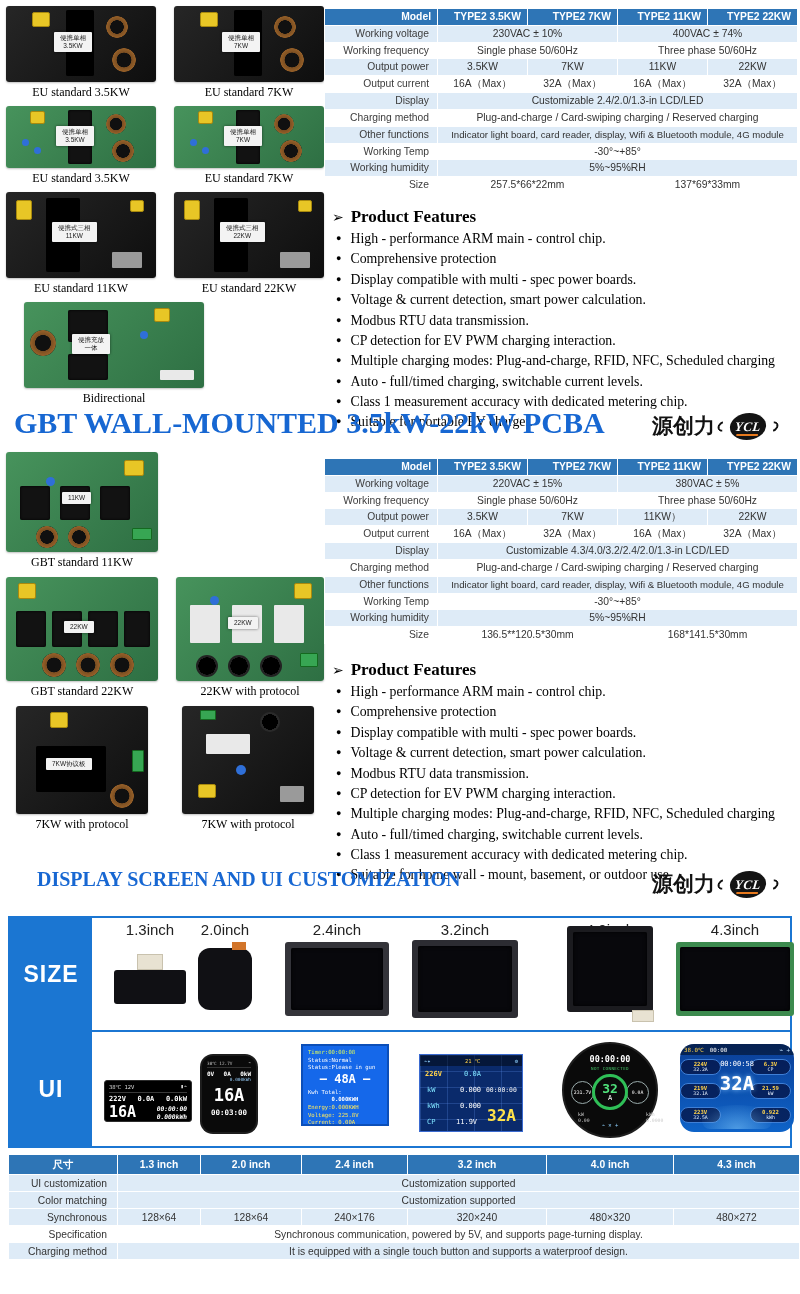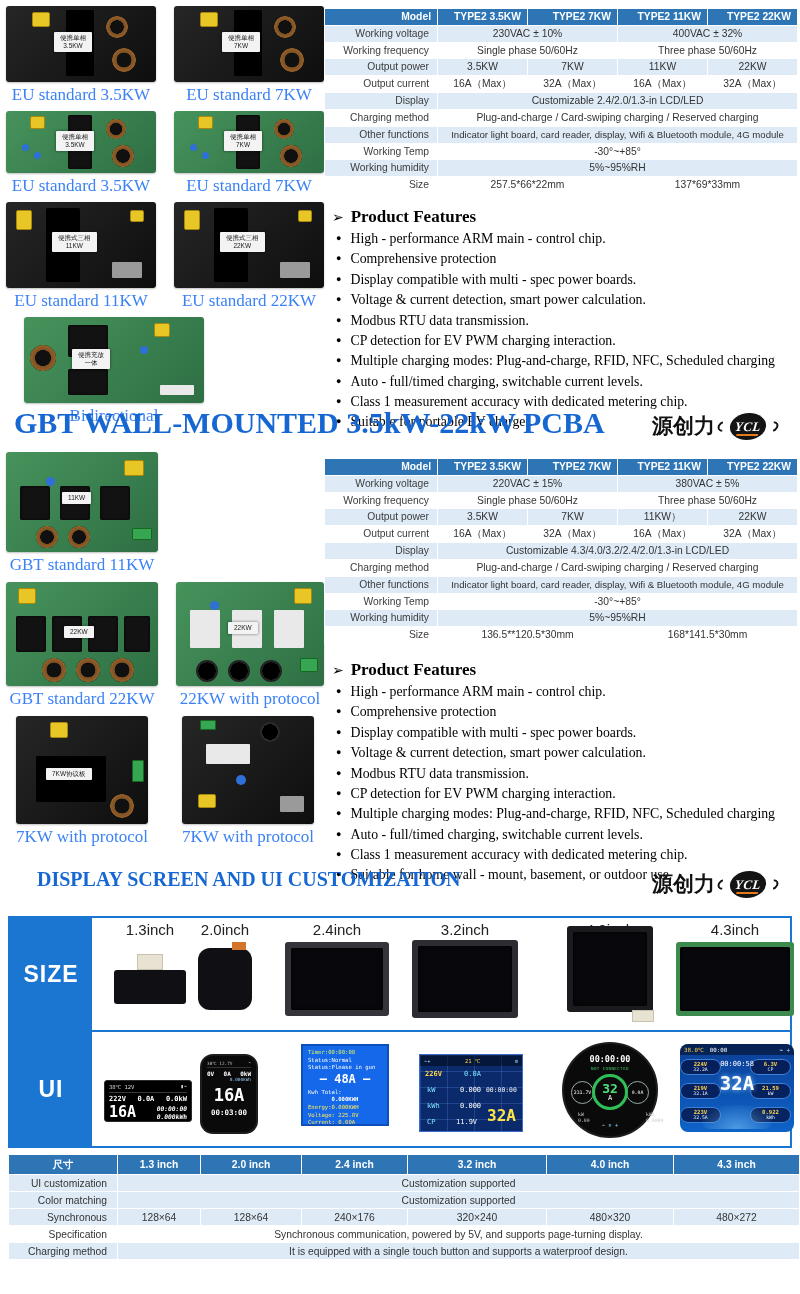--- a/index.html
+++ b/index.html
@@ -4,21 +4,21 @@
 <style>
   *{box-sizing:border-box;margin:0;padding:0}
   body{background:#fff}
   .page{position:relative;width:800px;height:1294px;background:#fff;overflow:hidden;
         font-family:"Liberation Sans",sans-serif;color:#222}
 
   
   .grid{position:absolute;display:flex;flex-direction:column}
   .prow{display:flex;justify-content:space-between}
   .ph{display:flex;flex-direction:column;align-items:center}
-  .cap{font-family:"Liberation Serif",serif;font-size:17px;color:#3b82f6;margin-top:3px;text-align:center}
+  .cap{font-family:"Liberation Serif",serif;font-size:12px;color:#000000;margin-top:3px;text-align:center}
   .pcb{position:relative;overflow:hidden;border-radius:3px;box-shadow:0 1px 2px rgba(0,0,0,.25)}
   .pcb.g{background:linear-gradient(135deg,#47935c,#2e6f43)}
   .pcb.k{background:linear-gradient(135deg,#262626,#0e0e0e)}
   .stk{position:absolute;background:#f3f3f3;color:#1a1a1a;font-size:6.5px;line-height:1.25;
        text-align:center;padding:2px 6px;border-radius:1px;box-shadow:0 0 3px rgba(0,0,0,.55);
        white-space:pre-line;z-index:3}
   .cmp{position:absolute;display:block}
   .cmp.blk{background:#121212;border-radius:2px;box-shadow:inset 0 0 3px #000}
   .cmp.yel{background:#e8c626;border:1px solid #a8890e;border-radius:2px}
   .cmp.tor{border-radius:50%;background:radial-gradient(circle,#101010 42%,#7c4f22 45%,#955f28 68%,#151515 72%)}
@@ -117,21 +117,21 @@
   .s40 .mini{width:23px;height:23px;border:1px solid #9aa;border-radius:50%;display:flex;
              align-items:center;justify-content:center;font-size:4.8px;text-align:center}
   .s40 .ctr{left:50%;top:52%;transform:translate(-50%,-50%);width:36px;height:36px;
             border:3px solid #2fbf57;border-radius:50%;display:flex;flex-direction:column;
             align-items:center;justify-content:center}
   .s40 .ctr b{font-size:13px;color:#4fe07a;line-height:1}
   .s40 .ctr i{font-size:7px;font-style:normal;line-height:1}
   .s40 .kwb{font-size:4.8px;color:#ccc;text-align:center;line-height:1.3}
   .s40 .ic{bottom:8px;left:0;right:0;text-align:center;font-size:5.5px;color:#8fd1ff}
 
-  .s43{background:linear-gradient(180deg,#0b3e96,#0e63c8);border-radius:8px;color:#fff;overflow:hidden}
+  .s43{background:linear-gradient(180deg,#0b3e96,#0e63c8);border-radius:14px;color:#fff;overflow:hidden}
   .s43 .top{height:11px;background:rgba(0,0,0,.45);display:flex;align-items:center;gap:6px;
             padding:0 4px;font-size:5.8px}
   .s43 .temp{color:#ffd24a}.s43 .ticons{margin-left:auto;color:#bfe0ff}
   .s43 .pill{position:absolute;width:41px;height:16px;background:rgba(5,20,70,.78);
              border:1px solid #3f7fd6;border-radius:8px;display:flex;flex-direction:column;
              align-items:center;justify-content:center;line-height:1.1}
   .s43 .pill b{font-size:5.6px;color:#ffd24a;font-weight:bold}
   .s43 .pill i{font-size:4.8px;font-style:normal;color:#e8f2ff}
   .s43 .tm{position:absolute;left:50%;top:16px;transform:translateX(-50%);font-size:7px}
   .s43 .amp{position:absolute;left:50%;top:28px;transform:translateX(-50%);font-size:19px;
@@ -259,21 +259,21 @@
         <tr class="hd">
       <td>Model</td>
       <td>TYPE2 3.5KW</td>
       <td>TYPE2 7KW</td>
       <td>TYPE2 11KW</td>
       <td>TYPE2 22KW</td>
     </tr>
     <tr class="ob">
       <td class="lbl">Working voltage</td>
       <td colspan="2">230VAC ± 10%</td>
-      <td colspan="2">400VAC ± 32%</td>
+      <td colspan="2">400VAC ± 74%</td>
     </tr>
     <tr class="ow">
       <td class="lbl">Working frequency</td>
       <td colspan="2">Single phase  50/60Hz</td>
       <td colspan="2">Three phase  50/60Hz</td>
     </tr>
     <tr class="ob">
       <td class="lbl">Output power</td>
       <td>3.5KW</td>
       <td>7KW</td>

